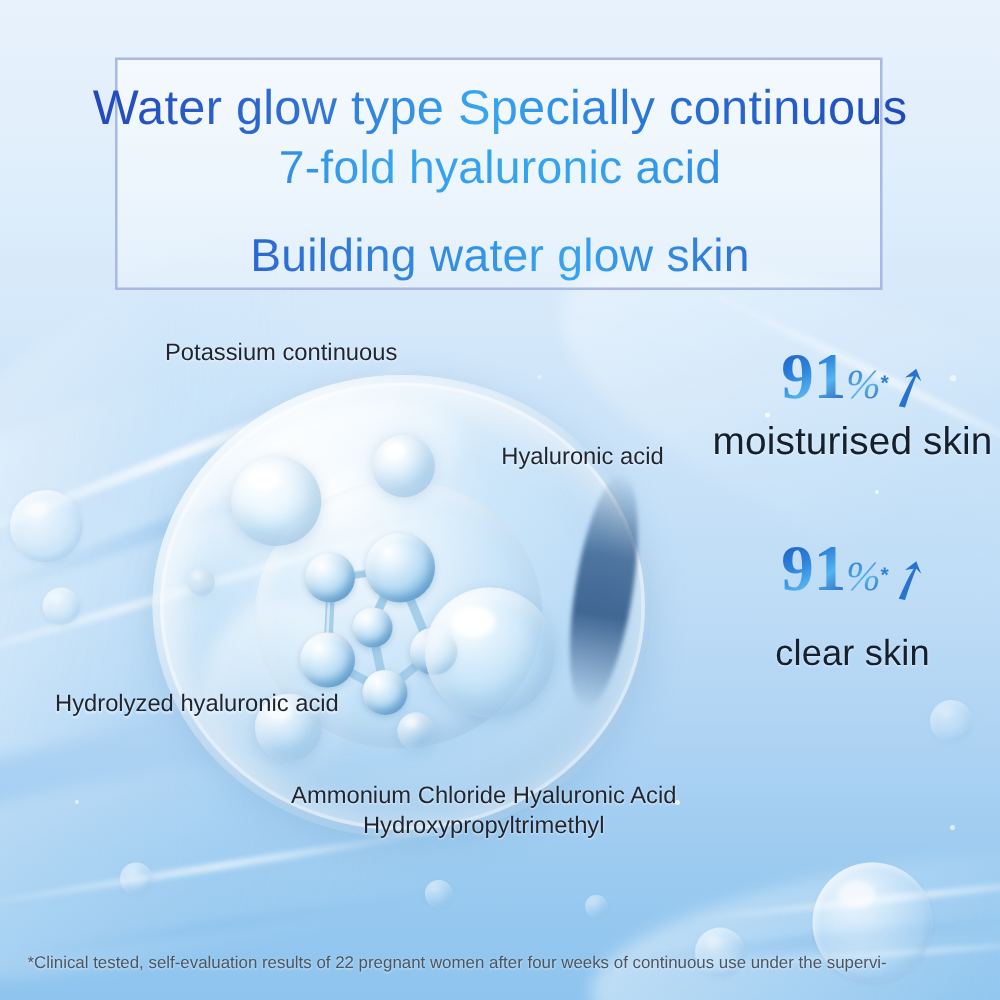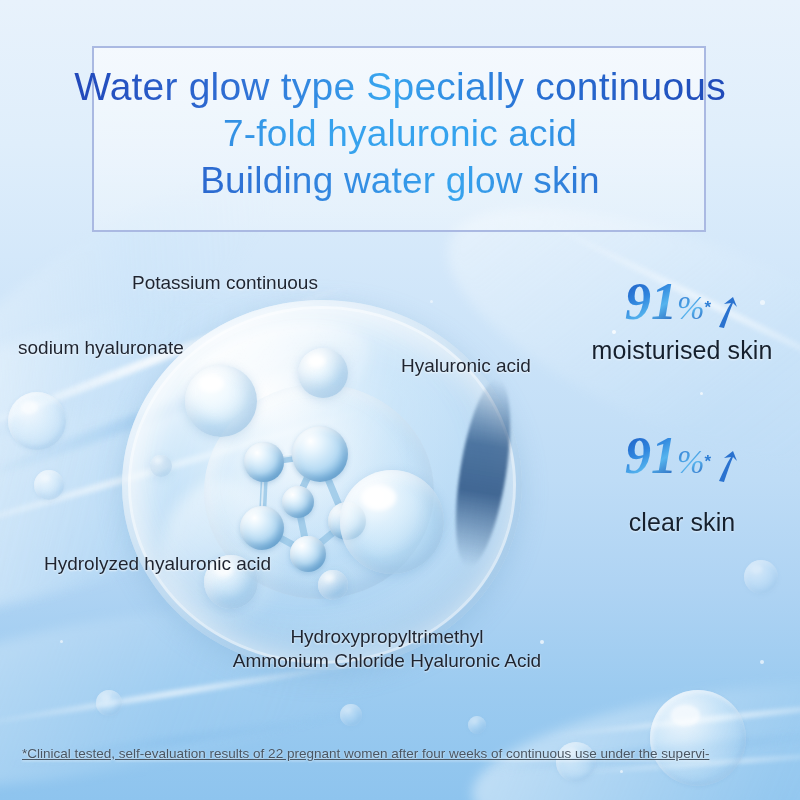--- a/index.html
+++ b/index.html
@@ -74,21 +74,21 @@
     position:absolute;left:60px;top:62px;width:680px;text-align:center;
     line-height:1.26;
   }
   .hl{
     display:block;font-size:39px;font-weight:400;letter-spacing:.2px;
     white-space:nowrap;
     background-clip:text;-webkit-background-clip:text;color:transparent;
   }
   .hl1{background-image:linear-gradient(90deg,#2145b8 0%,#2f6fd4 26%,#38a6ef 48%,#2a74d6 68%,#1f46b6 100%);}
   .hl2{font-size:37px;background-image:linear-gradient(90deg,#2b63cc 0%,#37a2ed 35%,#35a3ee 60%,#2a6fd2 100%);}
-  .hl3{font-size:37px;background-image:linear-gradient(90deg,#2348bb 0%,#2f77d8 30%,#37a4ee 58%,#2c6ed1 82%,#2247b9 100%);}
+  .hl3{font-size:37px;background-image:linear-gradient(90deg,#2348bb 0%,#2f77d8 30%,#37a4ee 58%,#2c6ed1 82%,#2247b9 100%);margin-top:24px;}
 
   
   .main-bubble{
     position:absolute;left:122px;top:300px;width:400px;height:370px;
     border-radius:50%;
     background:
       radial-gradient(circle at 36% 26%,rgba(255,255,255,.92) 0%,rgba(245,252,255,.55) 16%,rgba(214,238,252,.40) 34%,rgba(183,220,245,.34) 58%,rgba(226,243,253,.5) 80%,rgba(255,255,255,.62) 100%);
     box-shadow:
       inset -14px -18px 42px rgba(108,165,212,.45),
       inset 16px 20px 44px rgba(255,255,255,.92),
@@ -148,21 +148,21 @@
   .ing-potassium{left:132px;top:272px;}
   .ing-sodium{left:18px;top:337px;}
   .ing-hyaluronic{left:401px;top:355px;}
   .ing-hydrolyzed{left:44px;top:553px;}
   .ing-hptm{left:207px;top:625px;text-align:center;line-height:1.28;white-space:normal;width:360px;}
 
   
   .stat{position:absolute;text-align:center;}
   .stat-num{
     font-family:"Liberation Serif","DejaVu Serif",serif;
-    font-style:italic;font-weight:700;line-height:1;
+    font-weight:700;line-height:1;
     background-clip:text;-webkit-background-clip:text;color:transparent;
     background-image:linear-gradient(150deg,#1d57c0 0%,#2f84dd 38%,#55b4ee 62%,#1d4fae 100%);
     display:inline-block;
   }
   .stat-pct{
     font-family:"Liberation Serif","DejaVu Serif",serif;
     font-style:italic;font-weight:400;
     background-clip:text;-webkit-background-clip:text;color:transparent;
     background-image:linear-gradient(150deg,#2a6ecb 0%,#56b4ee 55%,#2458b8 100%);
   }
@@ -171,38 +171,37 @@
   }
   .arrow{display:inline-block;vertical-align:middle;margin-left:2px;}
   .stat-label{
     color:#15202e;margin-top:2px;letter-spacing:.1px;white-space:nowrap;
     text-shadow:0 1px 2px rgba(255,255,255,.6);
   }
 
   .stat1{left:566px;top:276px;width:232px;}
   .stat1 .stat-num{font-size:52px;}
   .stat1 .stat-pct{font-size:33px;}
-  .stat1 .stat-label{font-size:25px;}
+  .stat1 .stat-label{font-size:31px;}
 
   .stat2{left:566px;top:430px;width:232px;}
   .stat2 .stat-num{font-size:52px;}
   .stat2 .stat-pct{font-size:33px;}
-  .stat2 .stat-label{font-size:25px;margin-top:20px;}
+  .stat2 .stat-label{font-size:29px;margin-top:20px;}
 
   .stat3{left:560px;top:578px;width:240px;}
   .stat3 .stat-num{font-size:52px;}
   .stat3 .stat-pct{font-size:33px;}
   .stat3 .stat-label{font-size:25px;}
 
   
   .footnote{
-    position:absolute;left:22px;top:744px;width:768px;
+    position:absolute;left:22px;top:760px;width:768px;
     color:#4a5663;font-size:13.5px;line-height:1.45;
     text-shadow:0 1px 2px rgba(255,255,255,.65);
-    text-decoration:underline;
   }
 </style>
 </head>
 <body>
 
 <div id="poster">
 
   <div class="bg-layer">
     <div class="wave w1"></div>
     <div class="wave w2"></div>
@@ -281,26 +280,25 @@
   </div>
 
   <div class="sat" style="left:185px;top:365px;width:72px;height:72px;"></div>
   <div class="sat" style="left:298px;top:348px;width:50px;height:50px;"></div>
   <div class="sat" style="left:340px;top:470px;width:104px;height:104px;"></div>
   <div class="sat" style="left:204px;top:555px;width:54px;height:54px;opacity:.9;"></div>
   <div class="sat" style="left:318px;top:570px;width:30px;height:30px;opacity:.85;"></div>
   <div class="sat" style="left:150px;top:455px;width:22px;height:22px;opacity:.65;"></div>
 
   <div class="ing ing-potassium">Potassium continuous</div>
-  <div class="ing ing-sodium">sodium hyaluronate</div>
   <div class="ing ing-hydrolyzed">Hydrolyzed hyaluronic acid</div>
   <div class="ing ing-hyaluronic">Hyaluronic acid</div>
   <div class="ing ing-hptm">
+    <div>Ammonium Chloride Hyaluronic Acid</div>
     <div>Hydroxypropyltrimethyl</div>
-    <div>Ammonium Chloride Hyaluronic Acid</div>
   </div>
 
   <div class="stat stat1">
     <div>
       <span class="stat-num">91</span><span class="stat-pct">%</span><span class="stat-ast">*</span><span class="arrow"><svg width="26" height="34" viewBox="0 0 26 34">
             <path d="M6 31 C10 22 14 13 18 7 L11 8 L20 1 L24 11 L20 7 C17 14 14 23 11 32 Z" fill="#2a72cf"></path>
           </svg></span>
     </div>
     <div class="stat-label">moisturised skin</div>
   </div>

